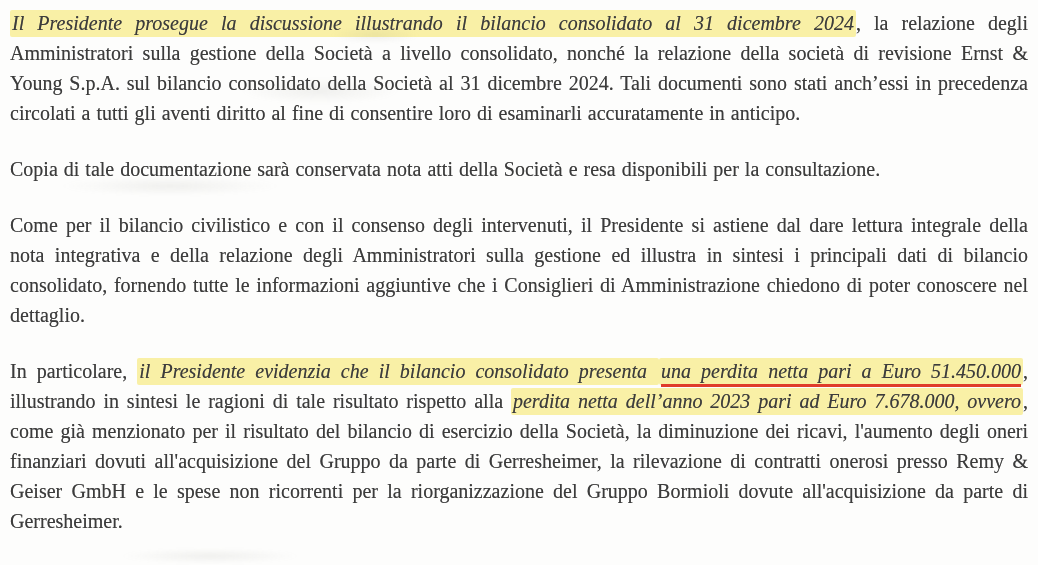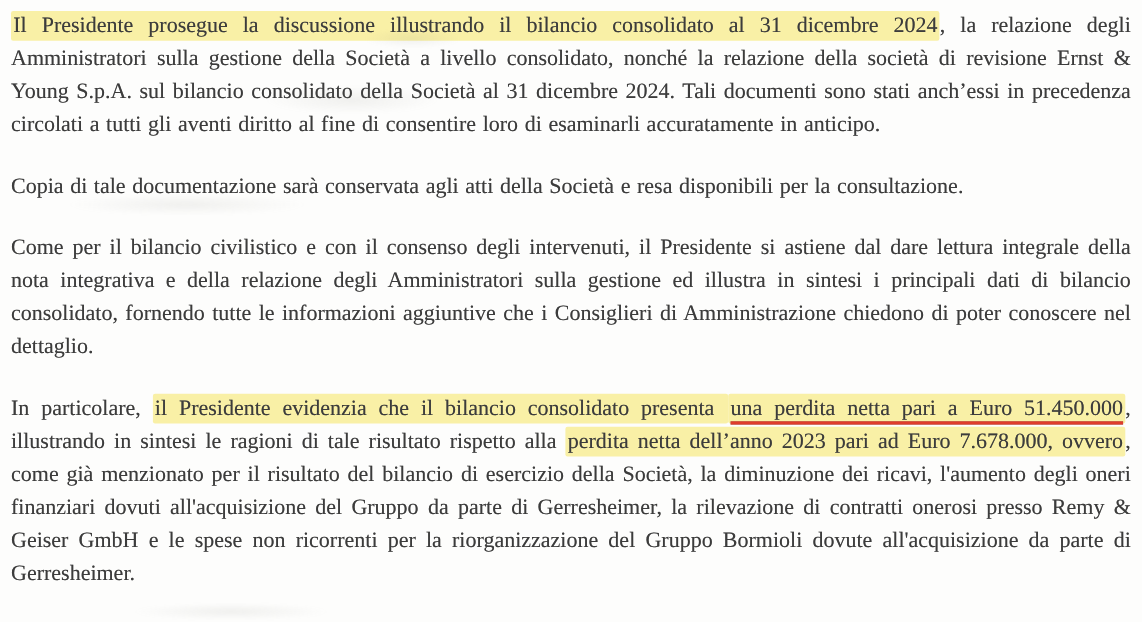--- a/index.html
+++ b/index.html
@@ -28,20 +28,21 @@
     color:var(--ink);
     text-shadow:0 0 0.5px rgba(60,60,60,0.55);
     word-spacing:1px;
   }
   .seg{white-space:pre-wrap;}
   .seg.highlight,
   .seg.highlight-underline{
     background:var(--hl);
     padding:2px 2px 3px 2px;
     border-radius:2px;
+    font-style:italic;
   }
   .seg.highlight-underline{
     text-decoration:underline;
     text-decoration-color:var(--ul);
     text-decoration-thickness:3px;
     text-underline-offset:5.5px;
     text-decoration-skip-ink:none;
   }
   
   .artifact{
@@ -58,17 +59,17 @@
 </head>
 <body>
 
 <div class="page">
   <div class="artifact a1"></div>
   <div class="artifact a2"></div>
   <div class="artifact a3"></div>
   <div class="artifact a4"></div>
   <main class="doc">
       <p><span class="seg highlight">Il Presidente prosegue la discussione illustrando il bilancio consolidato al 31 dicembre 2024</span><span class="seg normal">, la relazione degli Amministratori sulla gestione della Società a livello consolidato, nonché la relazione della società di revisione Ernst &amp; Young S.p.A. sul bilancio consolidato della Società al 31 dicembre 2024. Tali documenti sono stati anch’essi in precedenza circolati a tutti gli aventi diritto al fine di consentire loro di esaminarli accuratamente in anticipo.</span></p>
-      <p><span class="seg normal">Copia di tale documentazione sarà conservata agli atti della Società e resa disponibili per la consultazione.</span></p>
+      <p><span class="seg normal">Copia di tale documentazione sarà conservata nota atti della Società e resa disponibili per la consultazione.</span></p>
       <p><span class="seg normal">Come per il bilancio civilistico e con il consenso degli intervenuti, il Presidente si astiene dal dare lettura integrale della nota integrativa e della relazione degli Amministratori sulla gestione ed illustra in sintesi i principali dati di bilancio consolidato, fornendo tutte le informazioni aggiuntive che i Consiglieri di Amministrazione chiedono di poter conoscere nel dettaglio.</span></p>
       <p><span class="seg normal">In particolare, </span><span class="seg highlight">il Presidente evidenzia che il bilancio consolidato presenta </span><span class="seg highlight-underline">una perdita netta pari a Euro 51.450.000</span><span class="seg normal">, illustrando in sintesi le ragioni di tale risultato rispetto alla </span><span class="seg highlight">perdita netta dell’anno 2023 pari ad Euro 7.678.000, ovvero</span><span class="seg normal">, come già menzionato per il risultato del bilancio di esercizio della Società, la diminuzione dei ricavi, l'aumento degli oneri finanziari dovuti all'acquisizione del Gruppo da parte di Gerresheimer, la rilevazione di contratti onerosi presso Remy &amp; Geiser GmbH e le spese non ricorrenti per la riorganizzazione del Gruppo Bormioli dovute all'acquisizione da parte di Gerresheimer.</span></p>
     </main>
 </div>
 
 </body></html>

